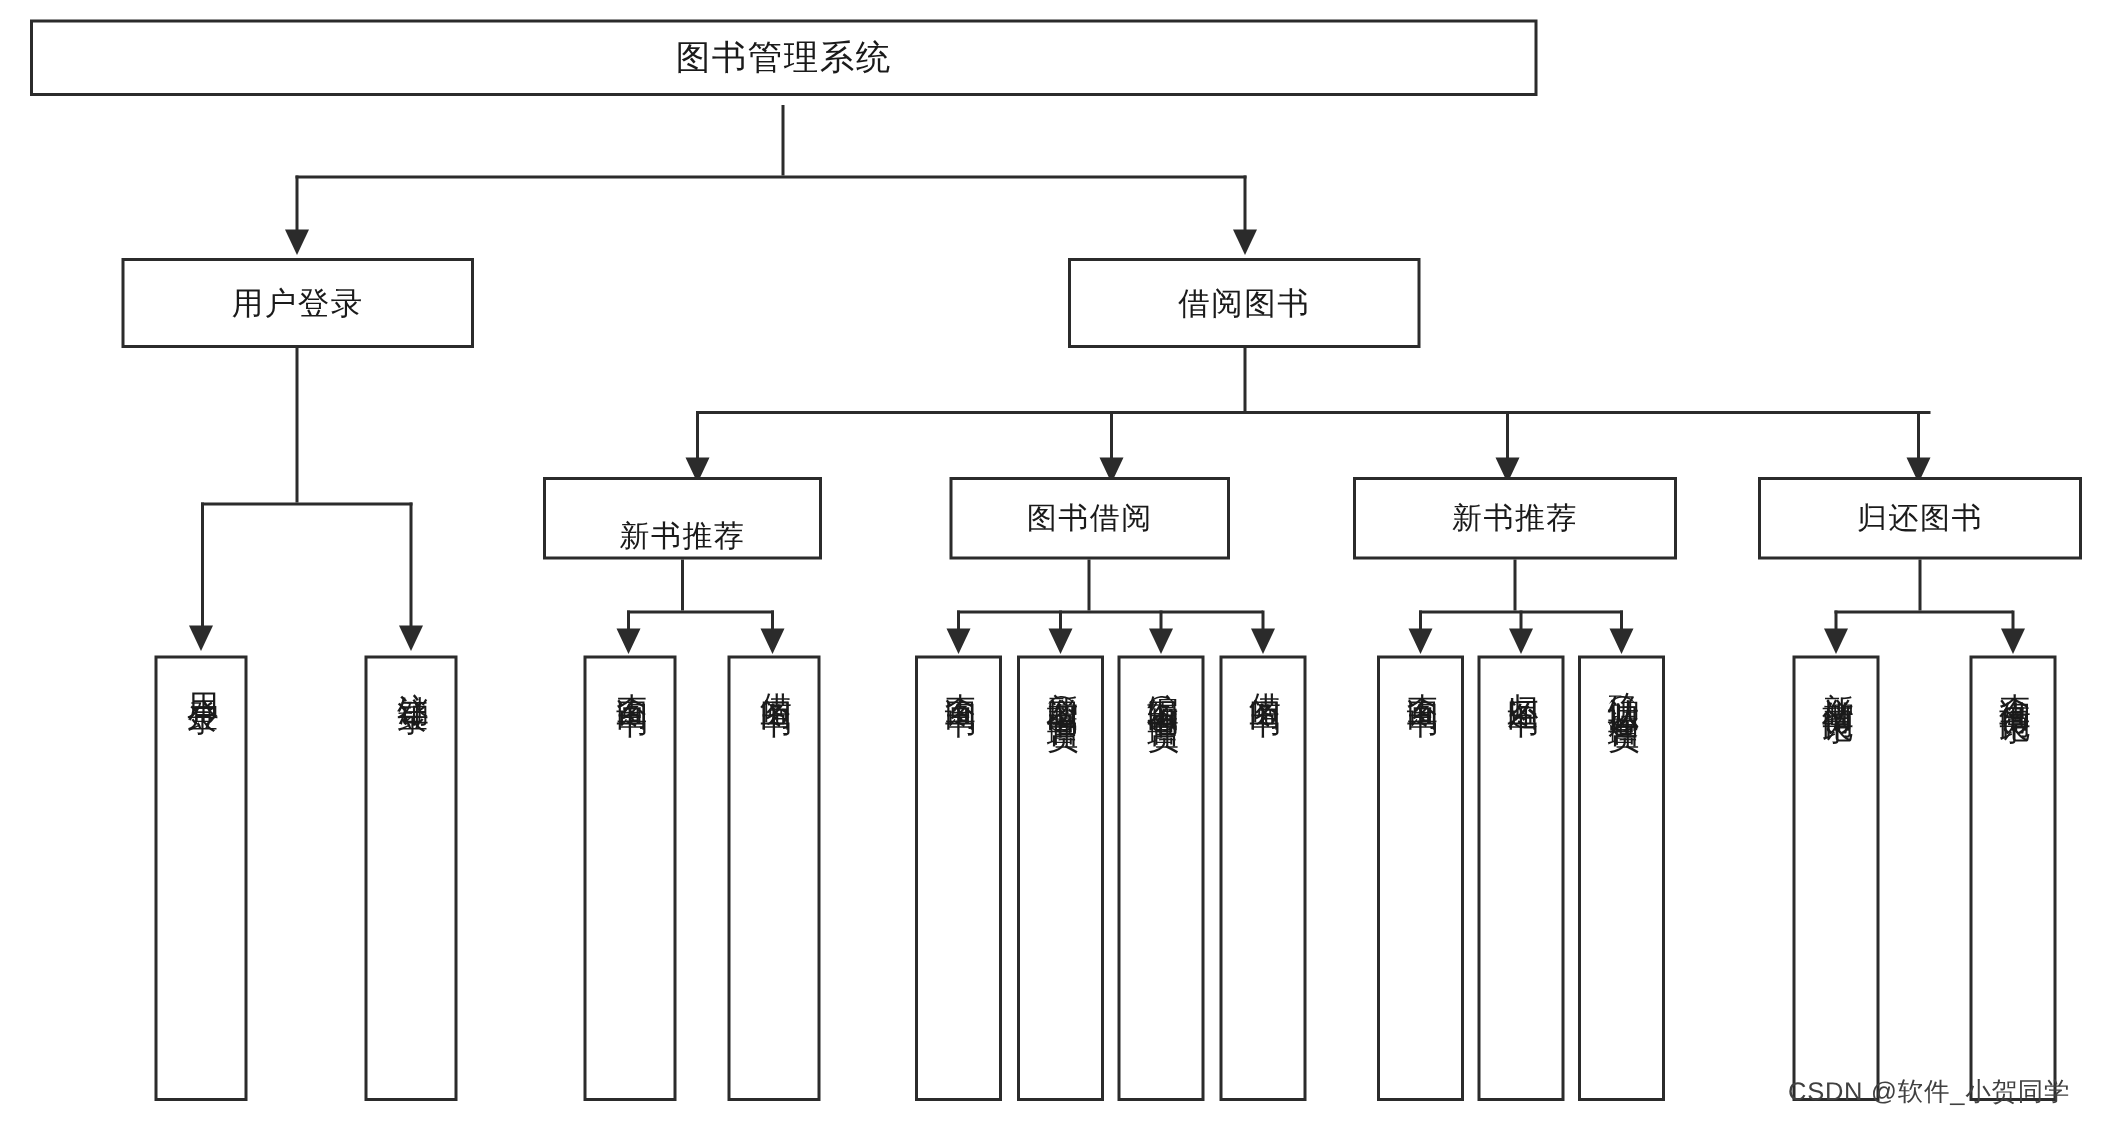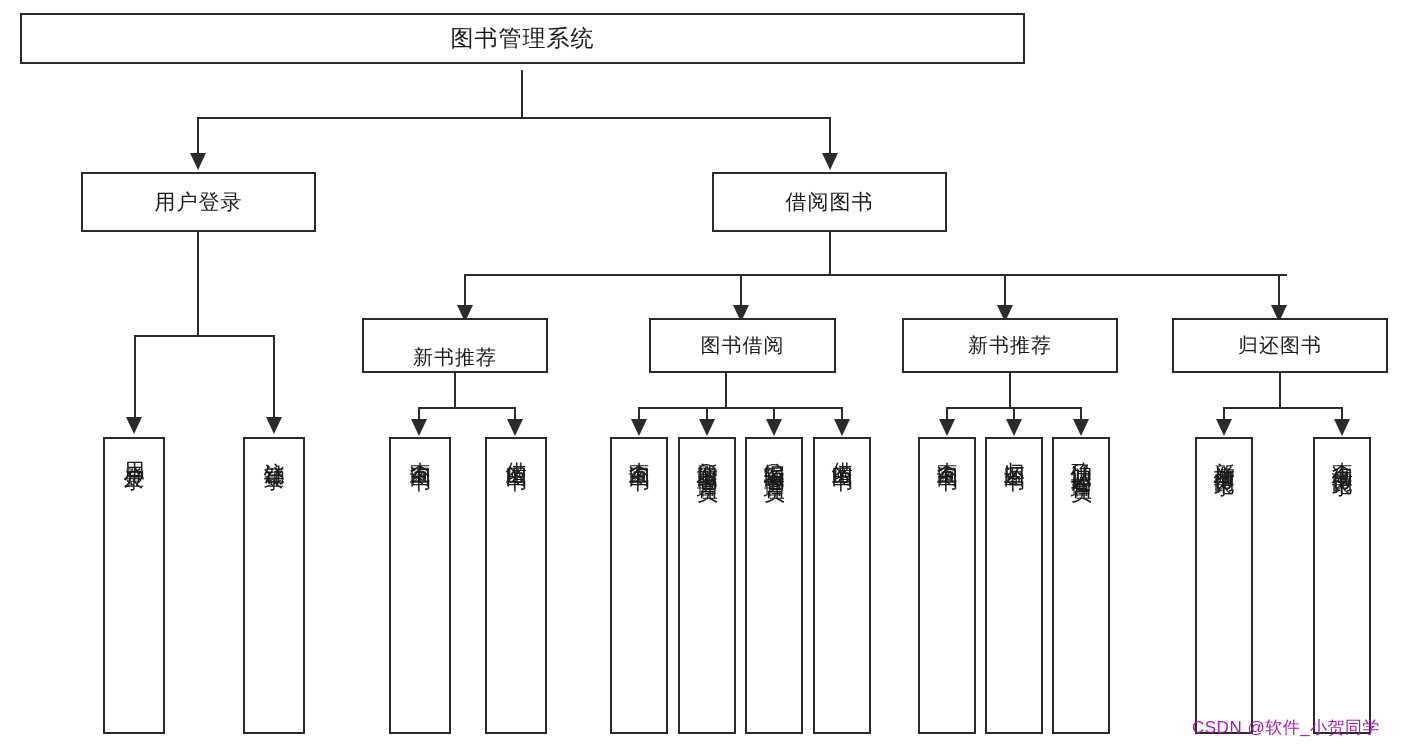--- a/index.html
+++ b/index.html
@@ -58,21 +58,21 @@
   .arrow{
     position:absolute;
     width:0;height:0;
     border-left:8px solid transparent;
     border-right:8px solid transparent;
     border-top:17px solid #2b2b2b;
   }
   
   #watermark{
     position:absolute;
-    color:#a21caf;
+    color:#404040;
     font-size:17px;
     white-space:nowrap;
     letter-spacing:0.5px;
   }
 </style>
 </head>
 <body>
 
 <div id="stage">
 
@@ -110,21 +110,21 @@
   <div class="vline" style="left:740px;top:274px;height:32px;"></div>
   <div class="arrow" style="left:733px;top:305px;"></div>
   <div class="vline" style="left:1004px;top:274px;height:32px;"></div>
   <div class="arrow" style="left:997px;top:305px;"></div>
   <div class="vline" style="left:1278px;top:274px;height:32px;"></div>
   <div class="arrow" style="left:1271px;top:305px;"></div>
 
   <div class="box lvl3" style="left:362px;top:318px;width:186px;height:55px;align-items:flex-end;">
     <span>新书推荐</span>
   </div>
-  <div class="box lvl3" style="left:633px;top:318px;width:187px;height:55px;margin-left:16px;">
+  <div class="box lvl3" style="left:633px;top:318px;width:187px;height:55px;">
     <span>图书借阅</span>
   </div>
   <div class="box lvl3" style="left:902px;top:318px;width:216px;height:55px;">
     <span>新书推荐</span>
   </div>
   <div class="box lvl3" style="left:1172px;top:318px;width:216px;height:55px;">
     <span>归还图书</span>
   </div>
 
   <div class="vline" style="left:454px;top:373px;height:34px;"></div>

